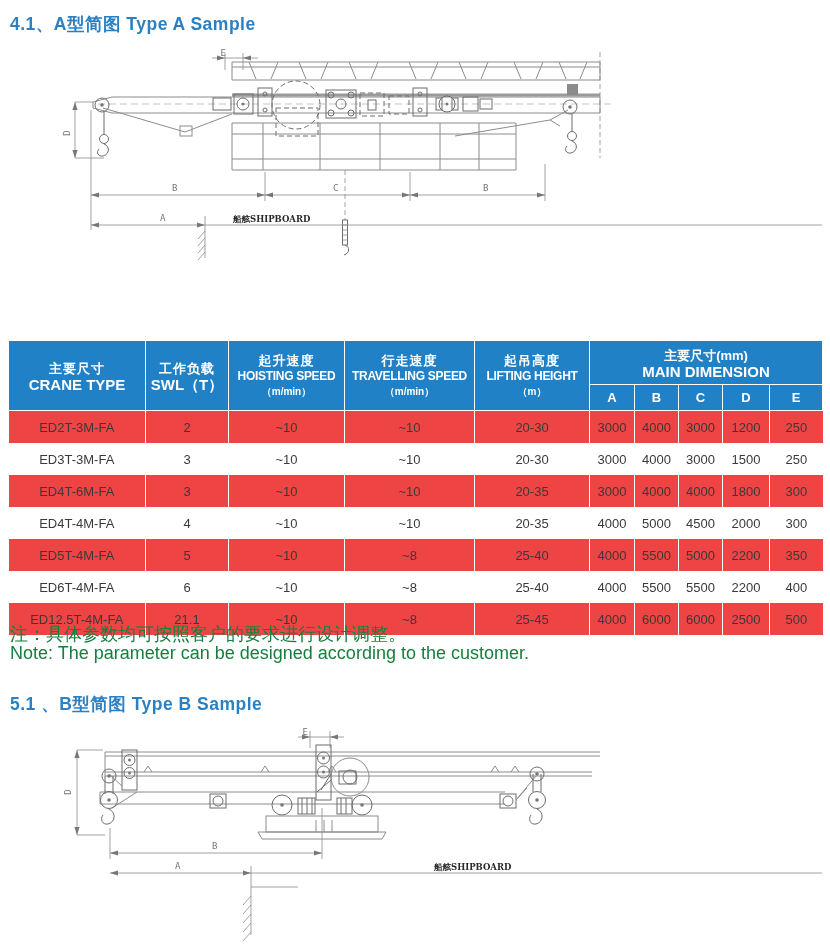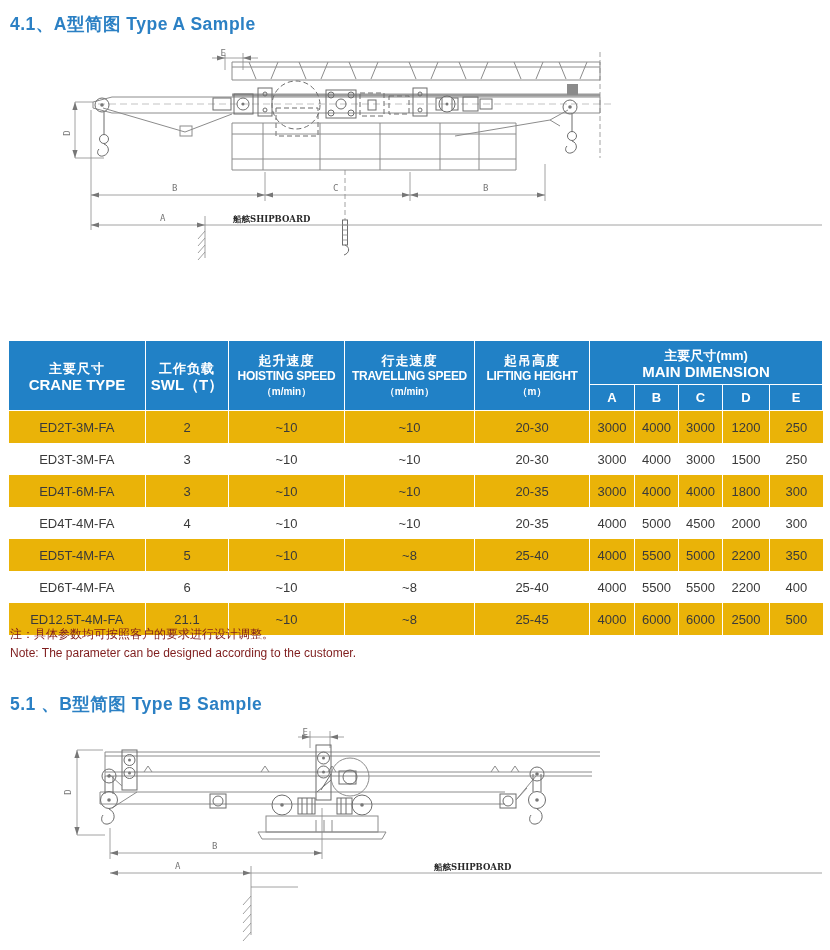--- a/index.html
+++ b/index.html
@@ -8,31 +8,31 @@
   .abs{position:absolute;}
   .sec-title{font-size:17.5px;font-weight:bold;color:#2b80c4;letter-spacing:0.5px;white-space:nowrap;}
 
   
   table.tech{border-collapse:collapse;table-layout:fixed;width:814px;}
   table.tech th{background:#2181c6;color:#ffffff;border:1px solid #ffffff;
     font-weight:bold;text-align:center;vertical-align:middle;padding:1px 0;}
   table.tech td{text-align:center;vertical-align:middle;height:30px;
     font-size:13px;color:#3a3a3a;border-left:1px solid #ffffff;}
   table.tech td:first-child{border-left:none;}
-  tr.alt{background:#eab308;}
+  tr.alt{background:#ef4444;}
   tr.hrow1{height:44px;}
   tr.hrow2{height:26px;}
   .h-zh{display:block;font-size:13px;letter-spacing:1px;line-height:17px;}
   .h-en{display:block;font-size:15px;line-height:15px;}
   .h-en.cond{font-size:12px;letter-spacing:-0.3px;}
   .h-unit{display:block;font-size:10px;line-height:15px;}
   .sub-th{font-size:13px;}
 
   
-  .note-line{font-size:12px;color:#7f1d1d;line-height:19px;white-space:nowrap;}
+  .note-line{font-size:18px;color:#15803d;line-height:19px;white-space:nowrap;}
 
   
   .ln{stroke:#8c8c8c;fill:none;stroke-width:1;}
   .dk{stroke:#6d6d6d;fill:none;stroke-width:1;}
   .thick{stroke:#9a9a9a;fill:none;stroke-width:3;}
   .dash{stroke-dasharray:5,3;}
   .cdash{stroke:#b4b4b4;stroke-dasharray:7,4;fill:none;stroke-width:0.8;}
   .dim{stroke:#8a8a8a;fill:none;stroke-width:0.8;}
   .ar{fill:#777777;stroke:none;}
   .lbl{font-family:"DejaVu Sans Mono",monospace;font-size:9px;fill:#777777;}

